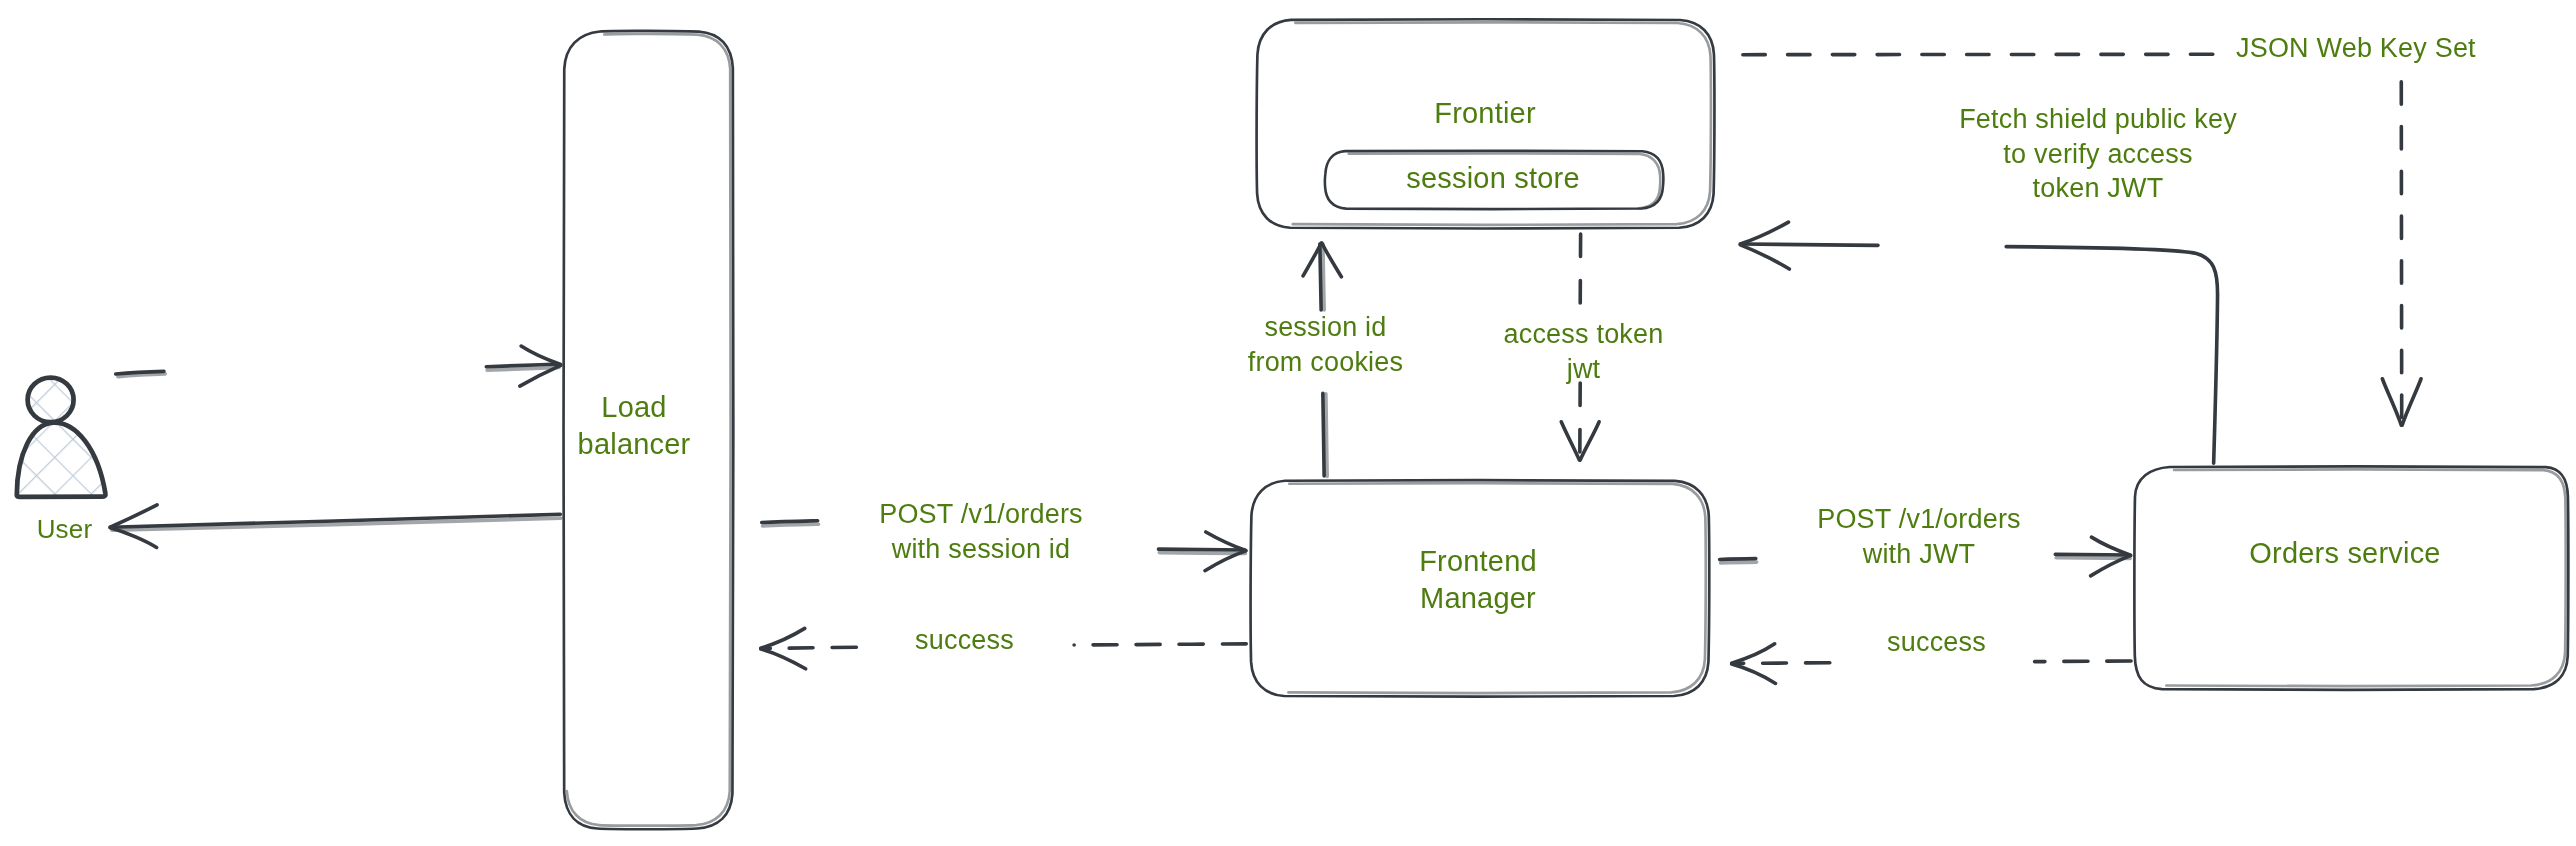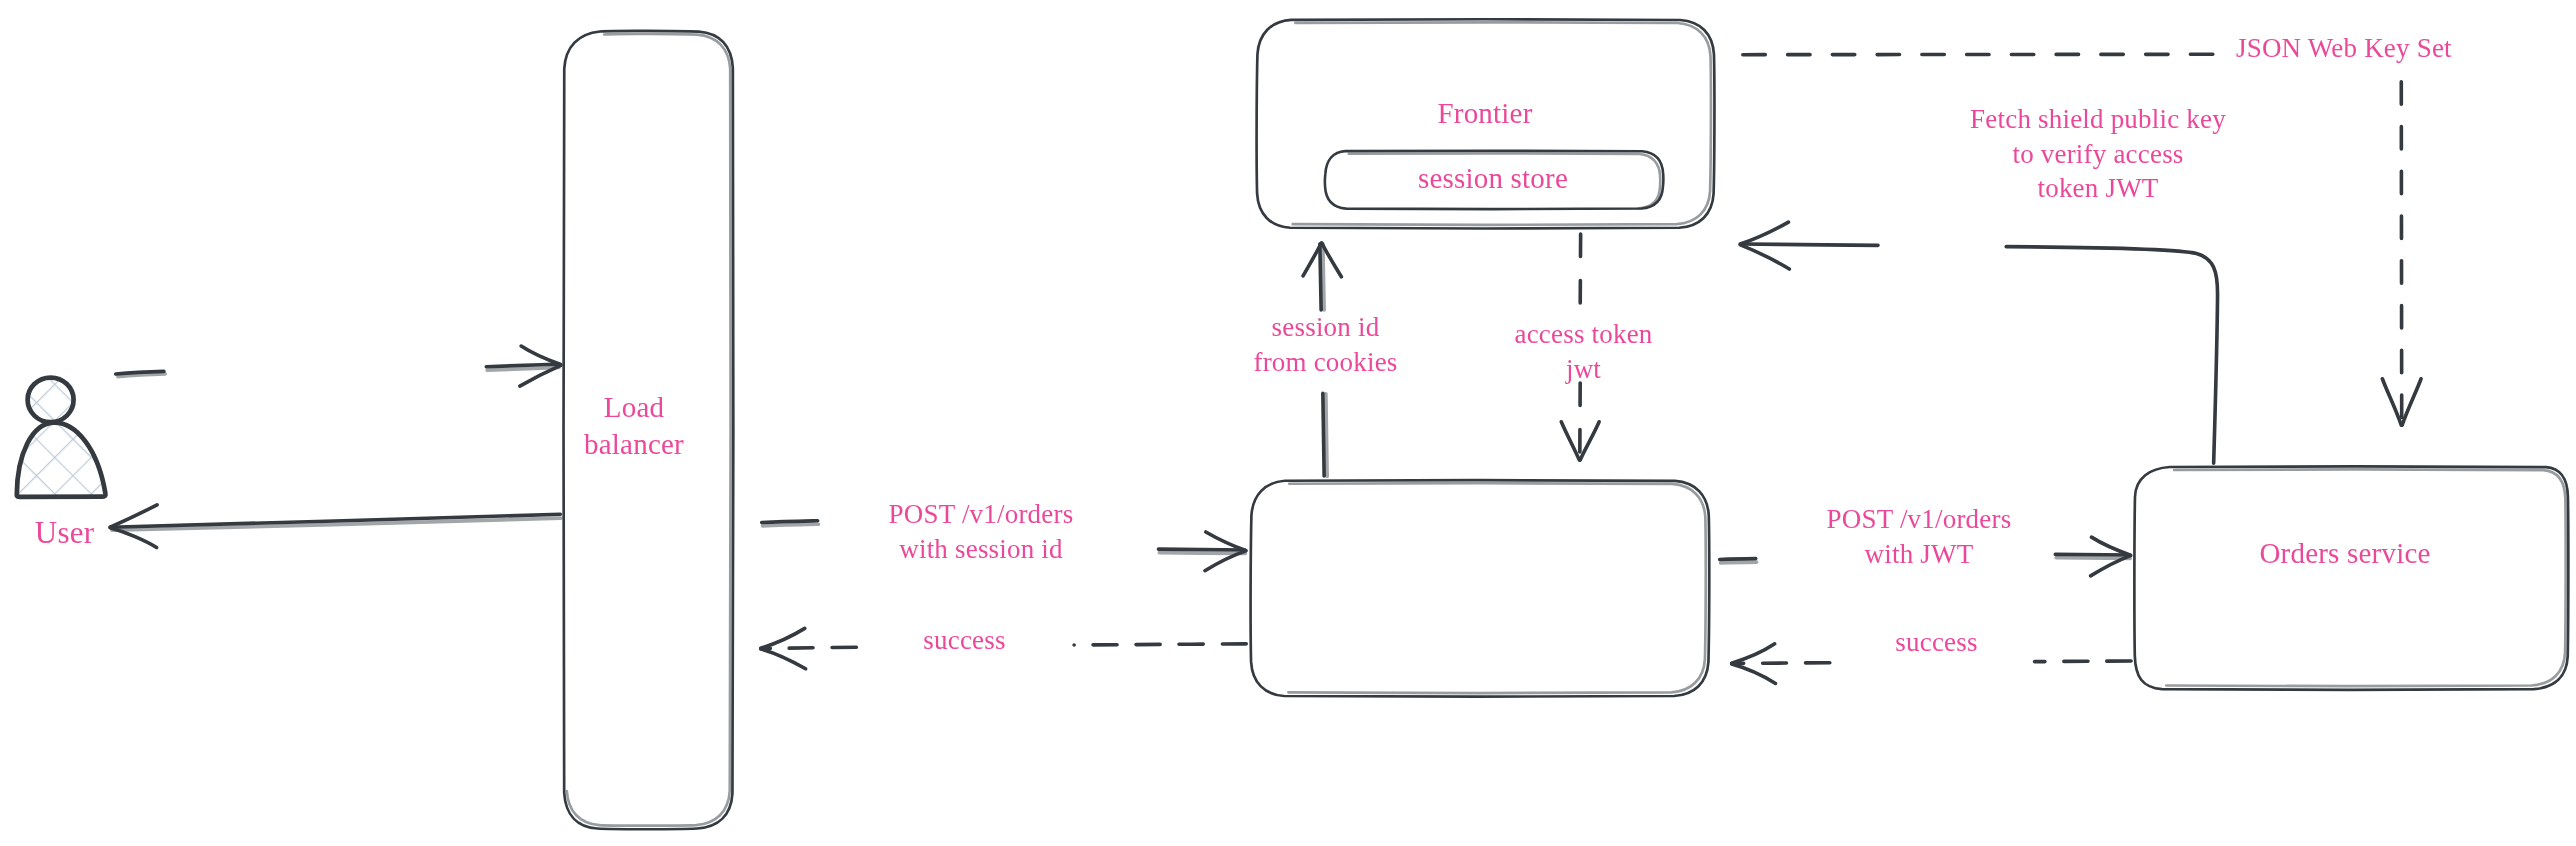--- a/index.html
+++ b/index.html
@@ -22,36 +22,36 @@
     position: absolute;
     top: 0;
     left: 0;
     width: 2576px;
     height: 847px;
   }
   .node-label,
   .edge-label,
   .actor-label {
     position: absolute;
-    color: #ec4899;
-    font-family: Liberation Serif, serif;
+    color: #4d7c0f;
+    font-family: Liberation Sans, sans-serif;
     text-align: center;
     line-height: 1.28;
     white-space: pre-line;
     pointer-events: none;
     letter-spacing: 0.2px;
   }
   .node-label {
     font-size: 29px;
   }
   .edge-label {
     font-size: 27px;
   }
   .actor-label {
-    font-size: 31px;
+    font-size: 26px;
   }
   .lbl-load-balancer { left: 564px;  top: 389px;  width: 140px; }
   .lbl-frontier      { left: 1257px; top: 95px;  width: 456px; }
   .lbl-session-store { left: 1325px; top: 160px;  width: 336px; }
   .lbl-frontend-mgr  { left: 1248px; top: 543px;  width: 460px; }
   .lbl-orders        { left: 2134px; top: 535px;  width: 422px; }
 
   .lbl-user          { left: 0px;    top: 513px;  width: 129px; }
 
   .lbl-post-acme     { left: 129px;  top: 337px;  width: 379px; }
@@ -218,20 +218,22 @@
     </g>
   </svg>
 
   <div class="node-label lbl-load-balancer">Load
 balancer</div>
 
   <div class="node-label lbl-session-store">session store</div>
 
   <div class="node-label lbl-frontier">Frontier</div>
 
+  <div class="node-label lbl-frontend-mgr">Frontend
+Manager</div>
 
   <div class="node-label lbl-orders">Orders service</div>
 
   <div class="actor-label lbl-user">User</div>
 
 
   <div class="edge-label lbl-post-session">POST /v1/orders
 with session id</div>
 
   <div class="edge-label lbl-success-left">success</div>

